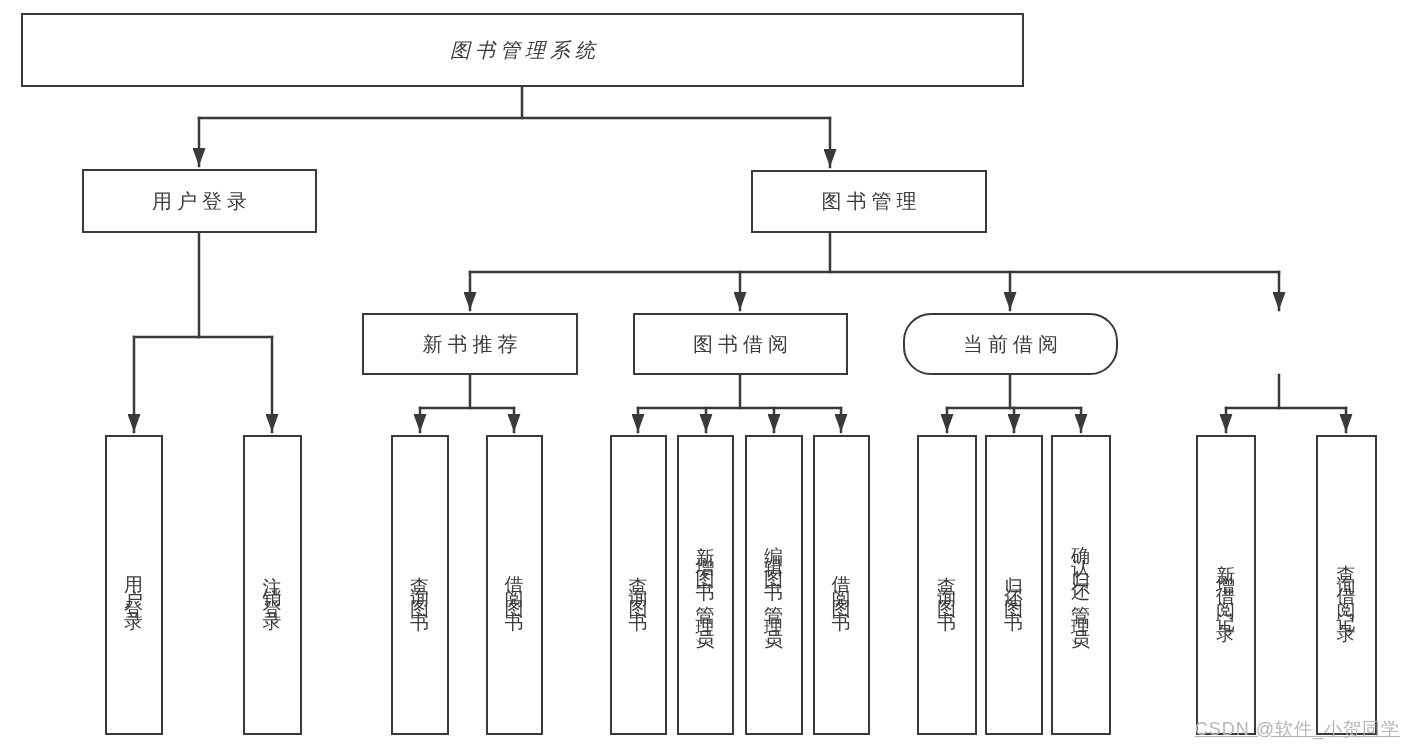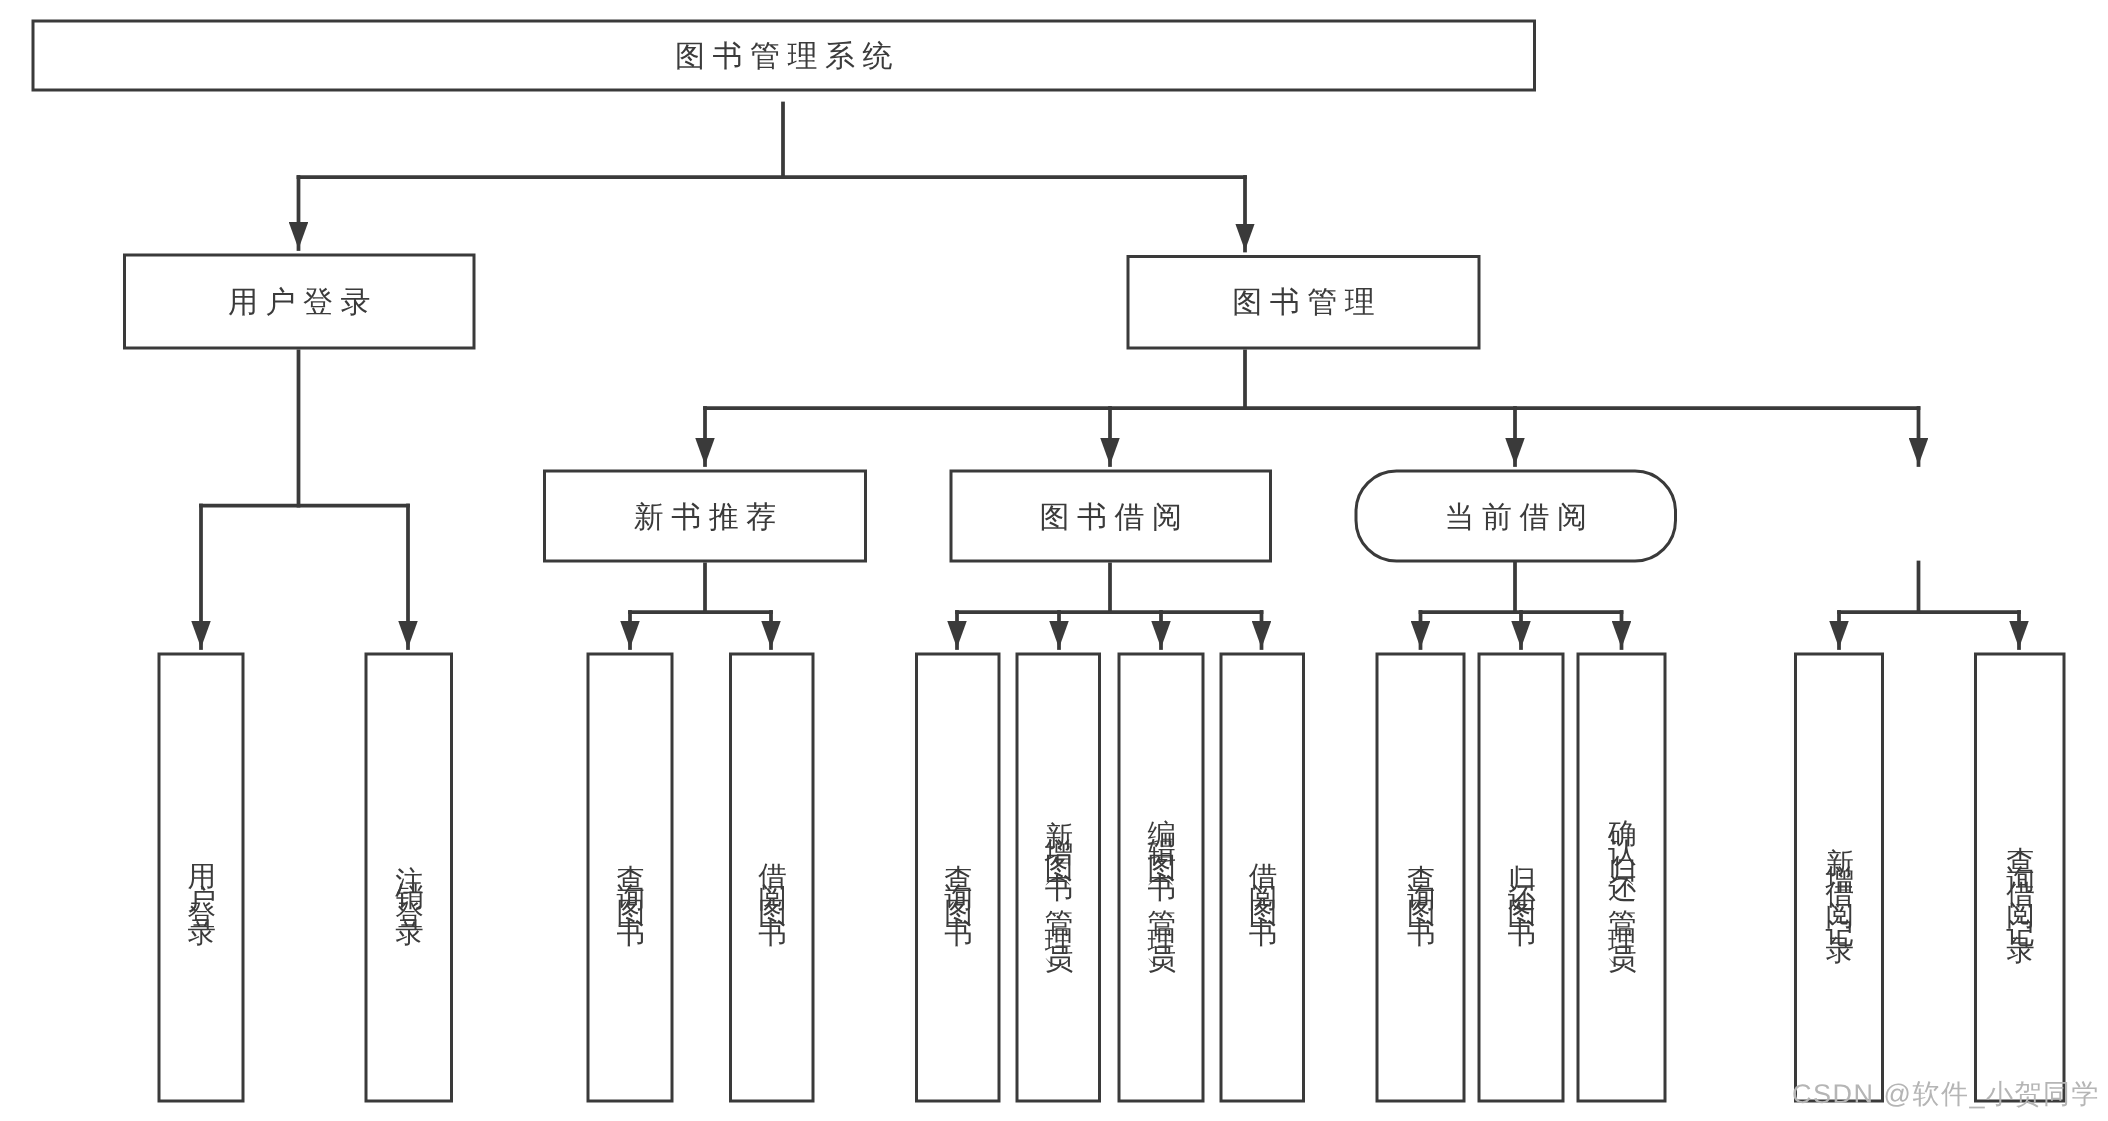--- a/index.html
+++ b/index.html
@@ -52,20 +52,21 @@
     line-height: 1;
   }
   .watermark {
     position: absolute;
     right: 5px;
     bottom: 6px;
     color: var(--watermark-color);
     font-size: 18px;
     letter-spacing: 1px;
     white-space: nowrap;
+    text-decoration: underline;
   }
 </style>
 </head>
 <body>
 
 <div class="stage">
 
   <svg class="connectors" viewBox="0 0 1405 747" xmlns="http://www.w3.org/2000/svg" fill="none" stroke="currentColor" stroke-width="2.5" stroke-linecap="square">
     <defs>
       <marker id="arrowhead" markerUnits="userSpaceOnUse" markerWidth="19" markerHeight="13" refX="18" refY="6.5" orient="auto">
@@ -121,21 +122,21 @@
     </g>
 
     <g>
       <path d="M1279 375 V408"></path>
       <path d="M1226 408 H1346"></path>
       <path d="M1226 408 V432" marker-end="url(#arrowhead)"></path>
       <path d="M1346 408 V432" marker-end="url(#arrowhead)"></path>
     </g>
   </svg>
 
-  <div class="box" style="left:21px; top:13px; width:1003px; height:48px;">
+  <div class="box" style="left:21px; top:13px; width:1003px; height:74px;font-style:italic;">
     <span>图书管理系统</span>
   </div>
 
   <div class="box" style="left:82px; top:169px; width:235px; height:64px;">
     <span>用户登录</span>
   </div>
   <div class="box" style="left:712px; top:170px; width:236px; height:63px;margin-left:39px;">
     <span>图书管理</span>
   </div>
 

